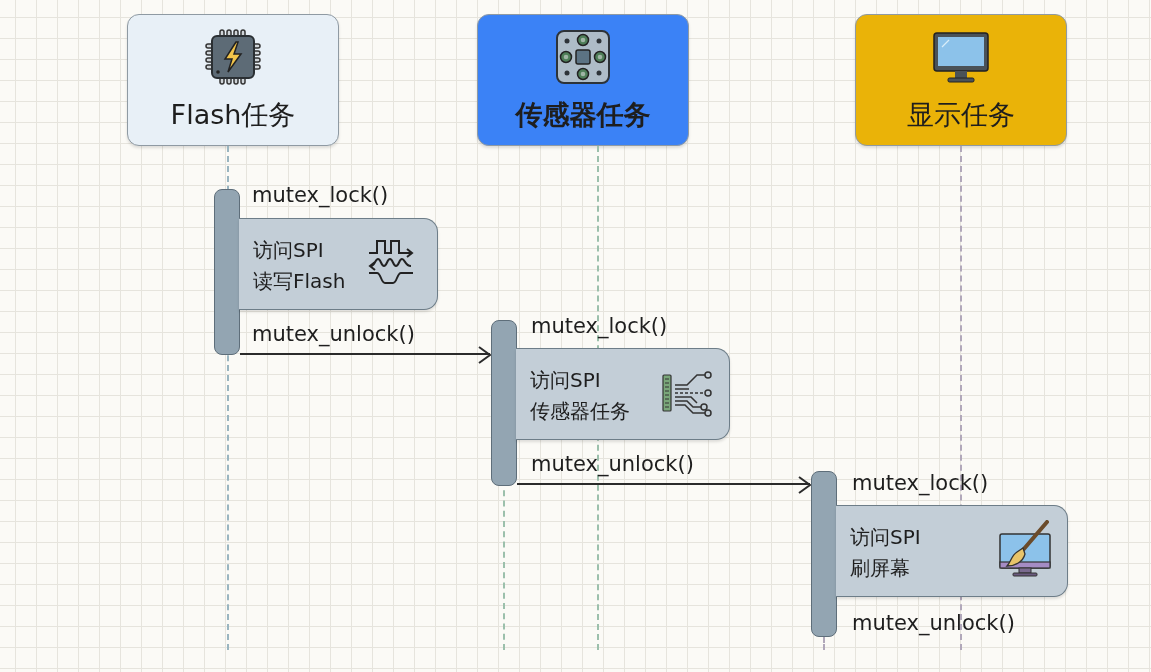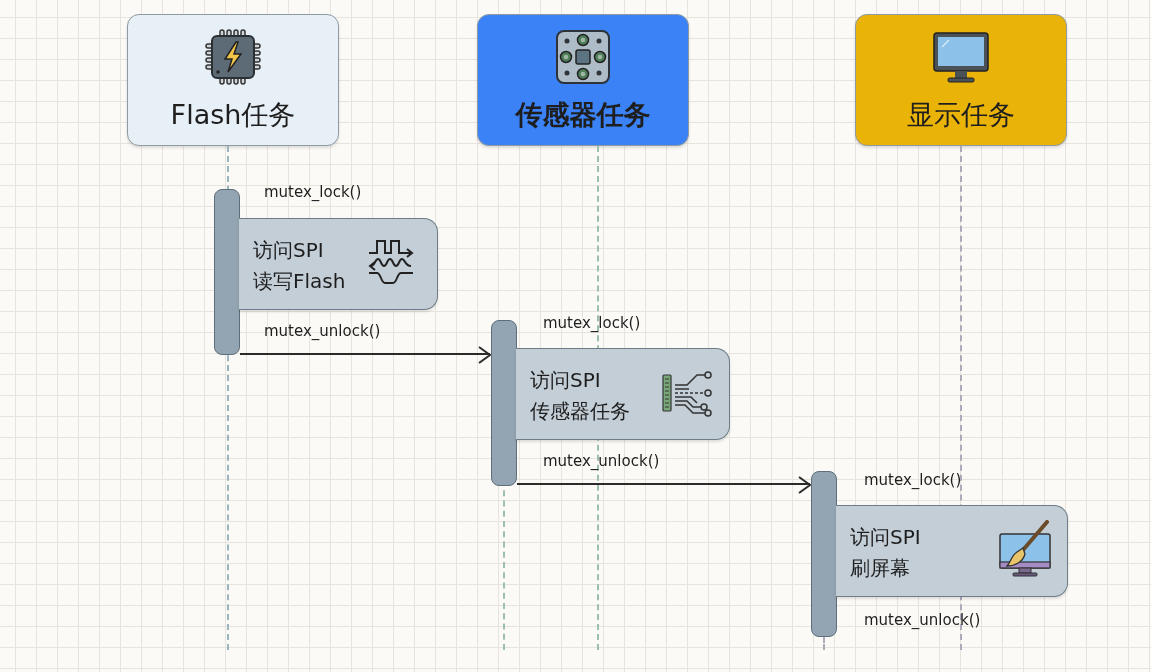--- a/index.html
+++ b/index.html
@@ -6,21 +6,21 @@
   body{width:1151px;height:672px;overflow:hidden;position:relative;
     background-color:#fbfaf6;
     background-image:linear-gradient(#e6e4dd 1px,transparent 1px),linear-gradient(90deg,#e6e4dd 1px,transparent 1px);
     background-size:21px 21px;background-position:-6px -4px;
     font-family:"DejaVu Sans",sans-serif;color:#1e1e1e;}
   .head{position:absolute;top:14px;width:212px;height:132px;border:1.5px solid #8f9aa3;border-radius:12px;box-shadow:0 2px 3px rgba(0,0,0,.12);box-sizing:border-box;}
   .head .icon{position:absolute;left:50%;top:12px;transform:translateX(-50%);width:60px;height:60px;}
   .head .title{position:absolute;left:0;right:0;top:82px;text-align:center;font-size:27px;}
   .life{position:absolute;top:146px;bottom:22px;width:0;border-left:2px dashed;}
   .act{position:absolute;width:26px;background:#93a5b2;border:1.5px solid #5e6e7a;border-radius:8px;box-sizing:border-box;}
-  .lbl{position:absolute;font-size:15px;white-space:nowrap;margin-left:12px;}
+  .lbl{position:absolute;font-size:21px;white-space:nowrap;}
   .note{position:absolute;height:92px;background:#c3ced7;border:1.5px solid #6d7d88;border-radius:0 14px 14px 0;border-left:none;box-sizing:border-box;box-shadow:0 2px 3px rgba(0,0,0,.12);}
   .note .t{position:absolute;left:14px;top:16px;font-size:20px;line-height:31px;}
   .note .ic{position:absolute;right:14px;top:14px;width:56px;height:58px;}
   .arrow{position:absolute;height:0;border-top:2px solid #2b2b2b;}
   .arrow svg{position:absolute;right:-2px;top:-9px;}
 </style>
 </head>
 <body>
 
 <div class="head" style="left:127px;background:#e8f0f7;">

